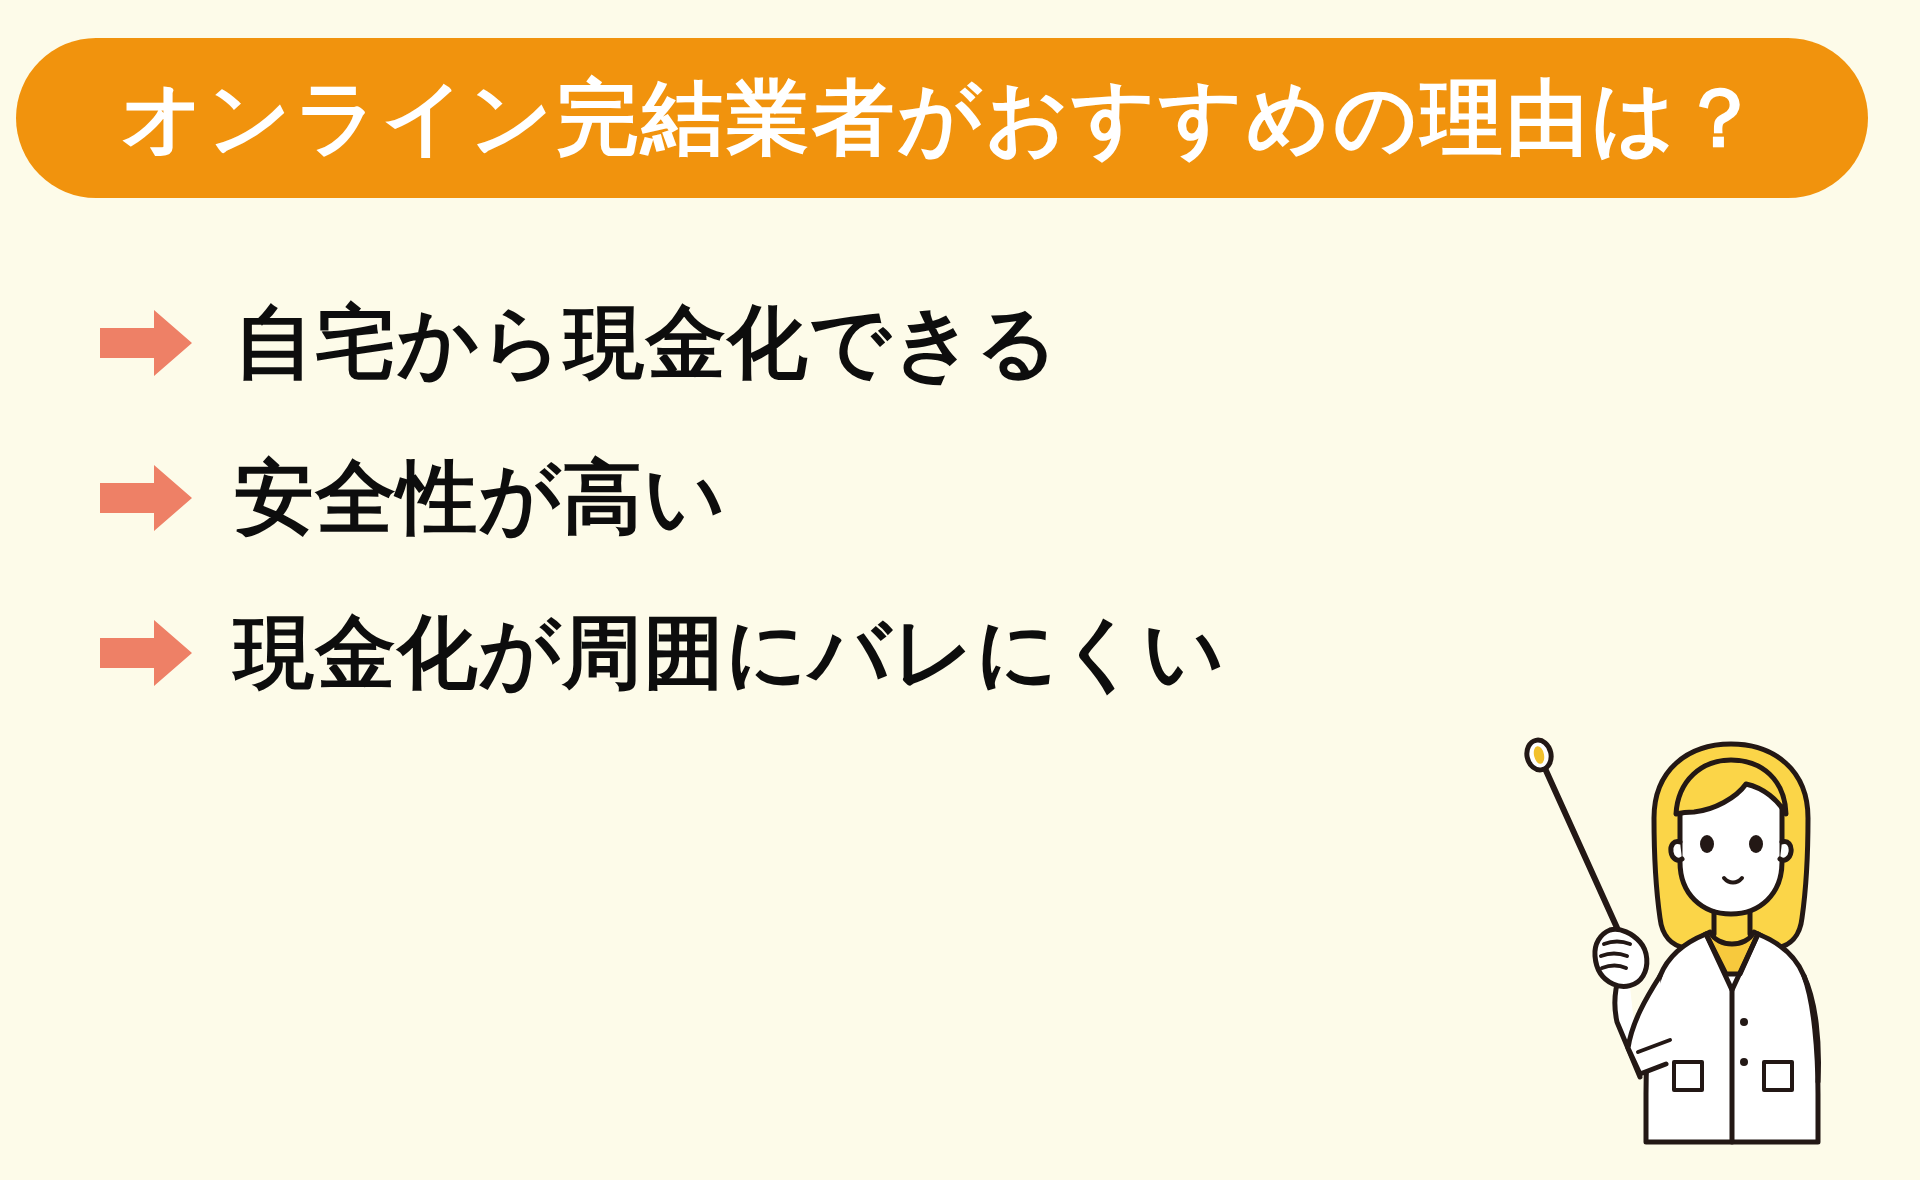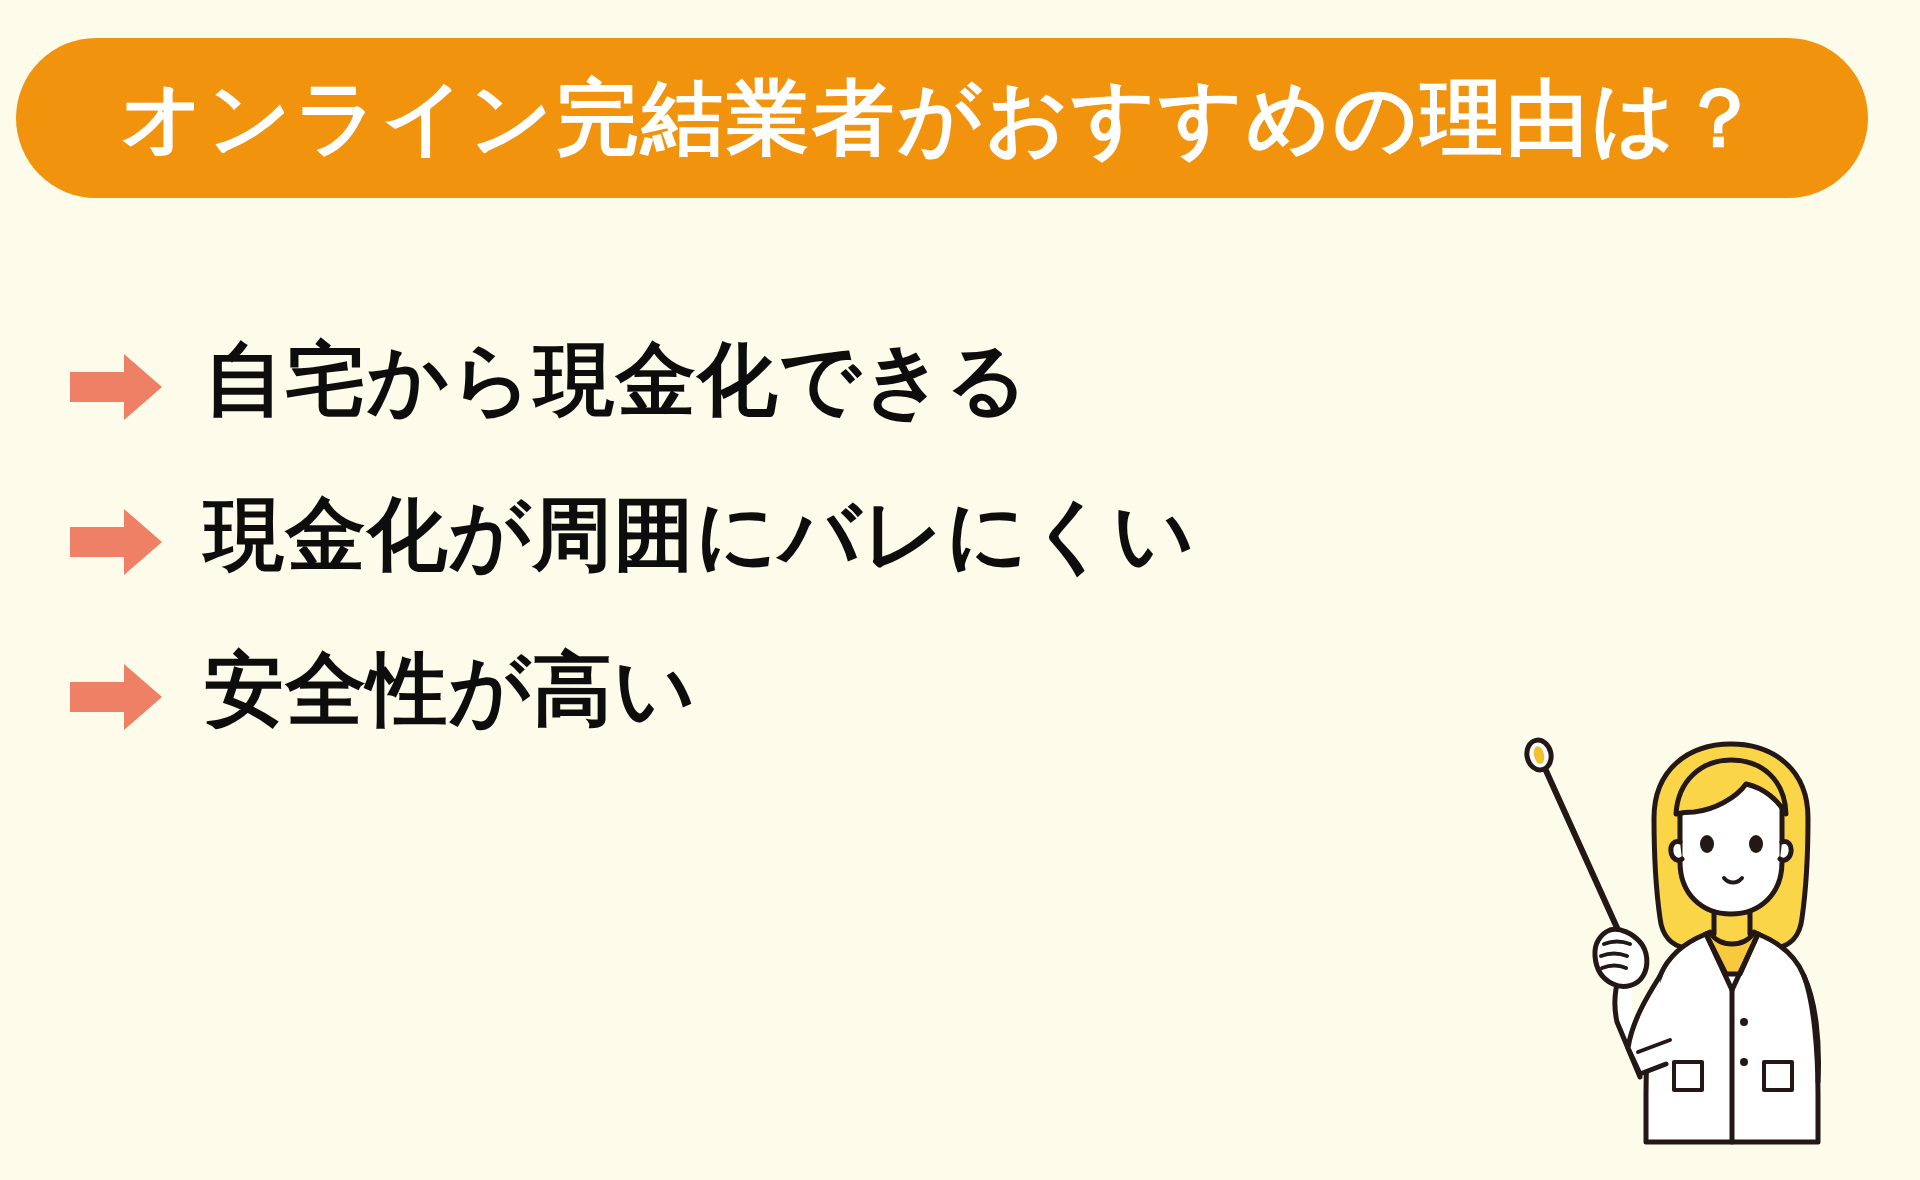--- a/index.html
+++ b/index.html
@@ -50,23 +50,23 @@
 
   
   .bullet-list {
     position: absolute;
     left: 0px;
     top: 265px;
     width: 1400px;
   }
   .bullet-row {
     display: flex;
-    align-items: flex-end;
+    align-items: center;
     height: 155px;
-    padding-left: 70px;
+    padding-left: 100px;
     box-sizing: border-box;
     font-family: Liberation Serif, serif;
   }
   .arrow-icon {
     flex: 0 0 auto;
     width: 92px;
     height: 66px;
     margin-right: 42px;
     display: block;
   }
@@ -105,28 +105,28 @@
         <path d="M0 18 H54 V0 L92 33 L54 66 V48 H0 Z" fill="#EE8066"></path>
       </svg>
       <span class="bullet-text">自宅から現金化できる</span>
     </div>
 
 
     <div class="bullet-row">
       <svg class="arrow-icon" viewBox="0 0 92 66" xmlns="http://www.w3.org/2000/svg">
         <path d="M0 18 H54 V0 L92 33 L54 66 V48 H0 Z" fill="#EE8066"></path>
       </svg>
-      <span class="bullet-text">現金化が周囲にバレにくい</span>
+      <span class="bullet-text">安全性が高い</span>
     </div>
 
     <div class="bullet-row">
       <svg class="arrow-icon" viewBox="0 0 92 66" xmlns="http://www.w3.org/2000/svg">
         <path d="M0 18 H54 V0 L92 33 L54 66 V48 H0 Z" fill="#EE8066"></path>
       </svg>
-      <span class="bullet-text">安全性が高い</span>
+      <span class="bullet-text">現金化が周囲にバレにくい</span>
     </div>
 
   </div>
 
   <div class="illustration">
     <svg viewBox="0 0 420 430" xmlns="http://www.w3.org/2000/svg">
       <g fill="none" stroke="#231815" stroke-width="5" stroke-linecap="round" stroke-linejoin="round">
 
         <g>
           <line x1="55" y1="42" x2="130" y2="208" stroke-width="6"></line>

